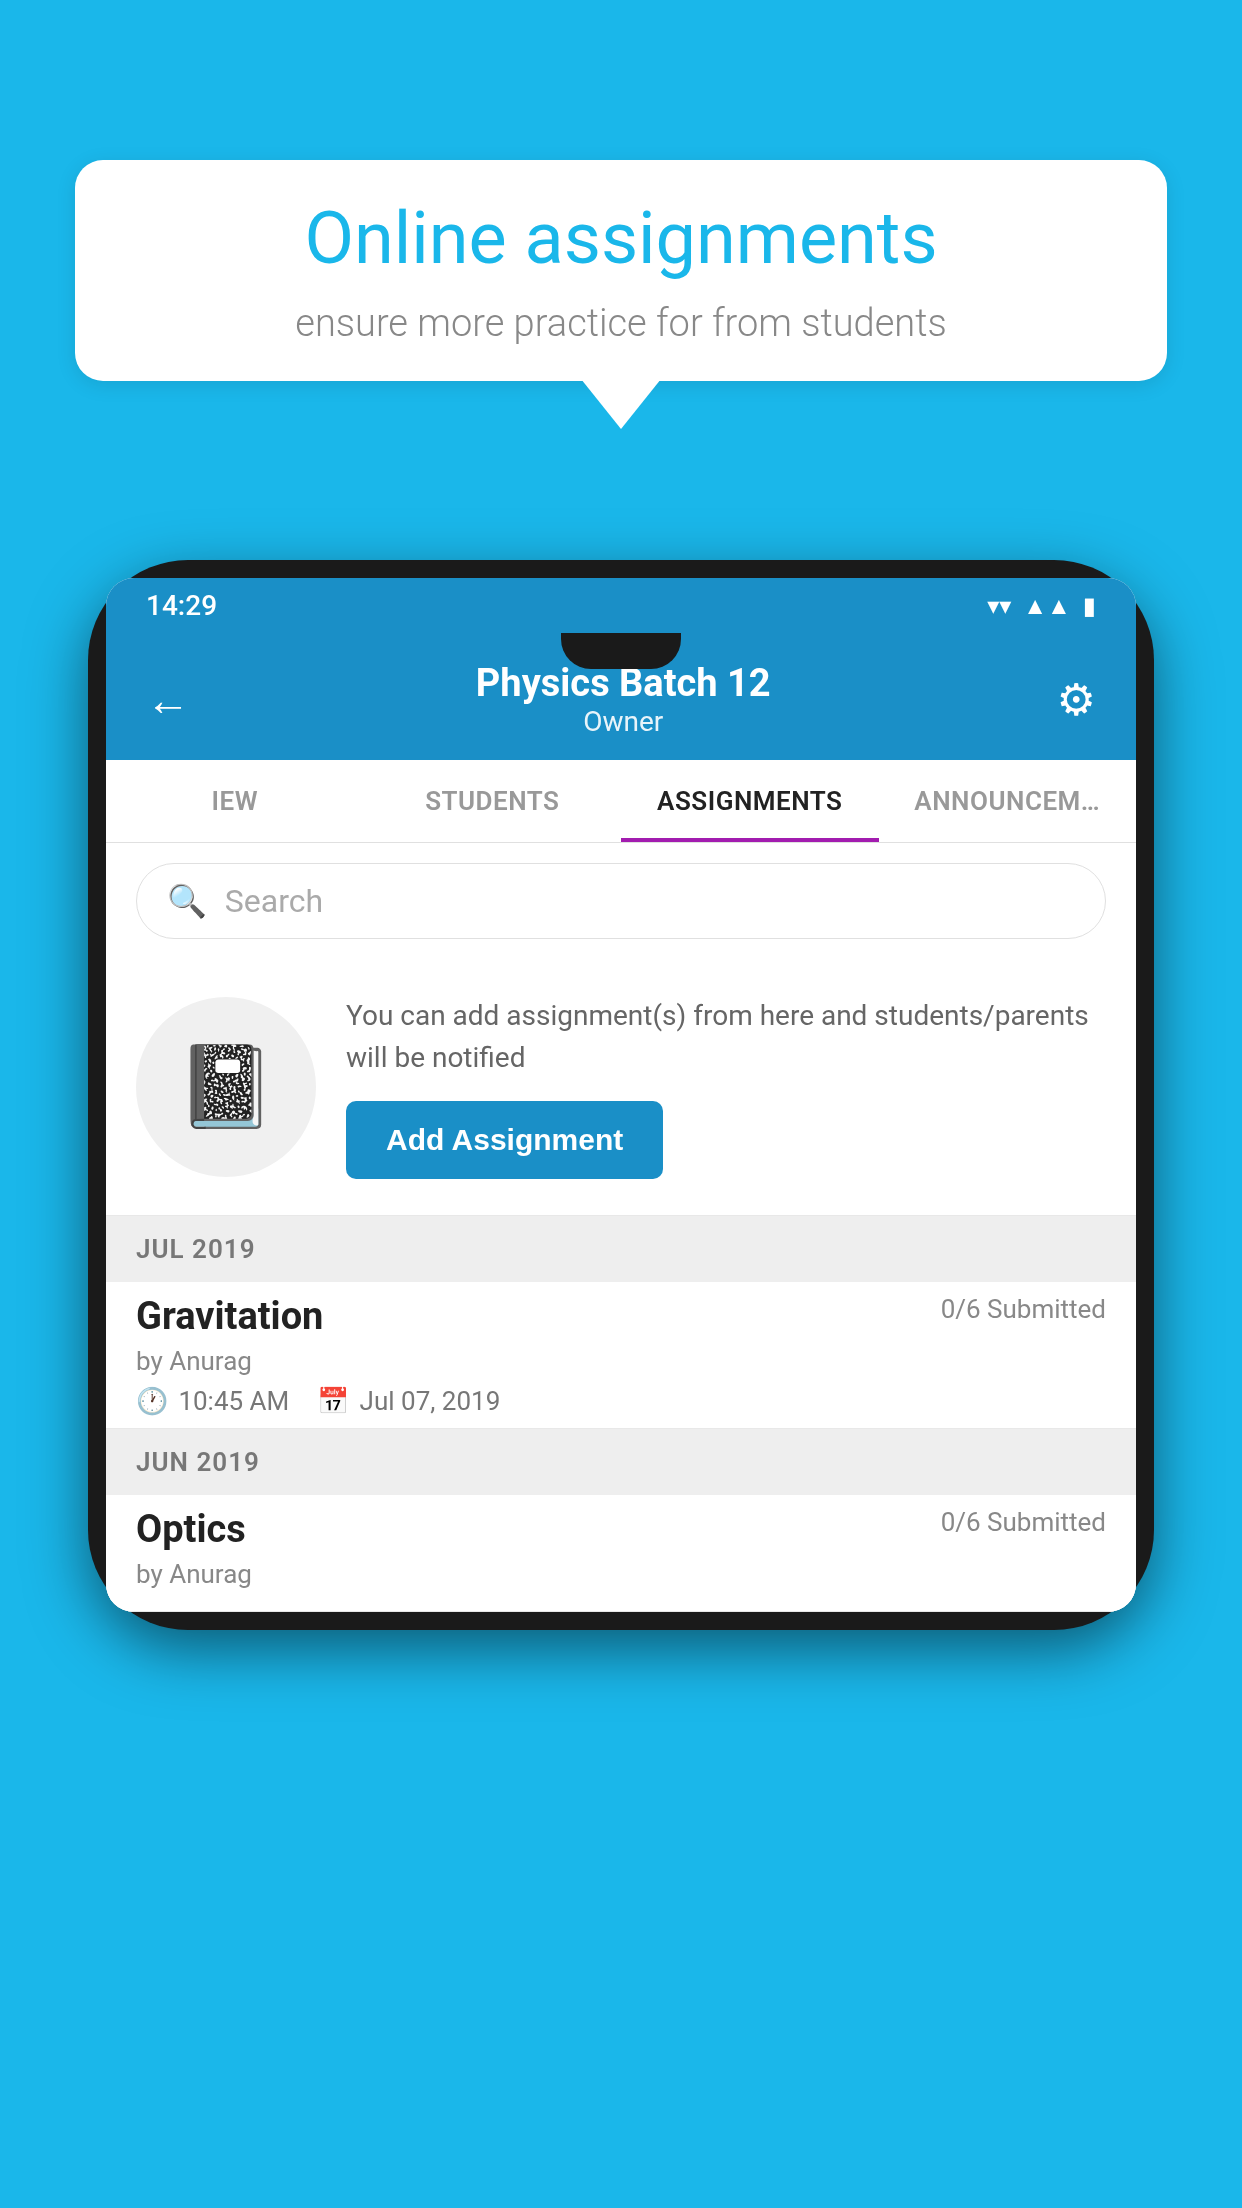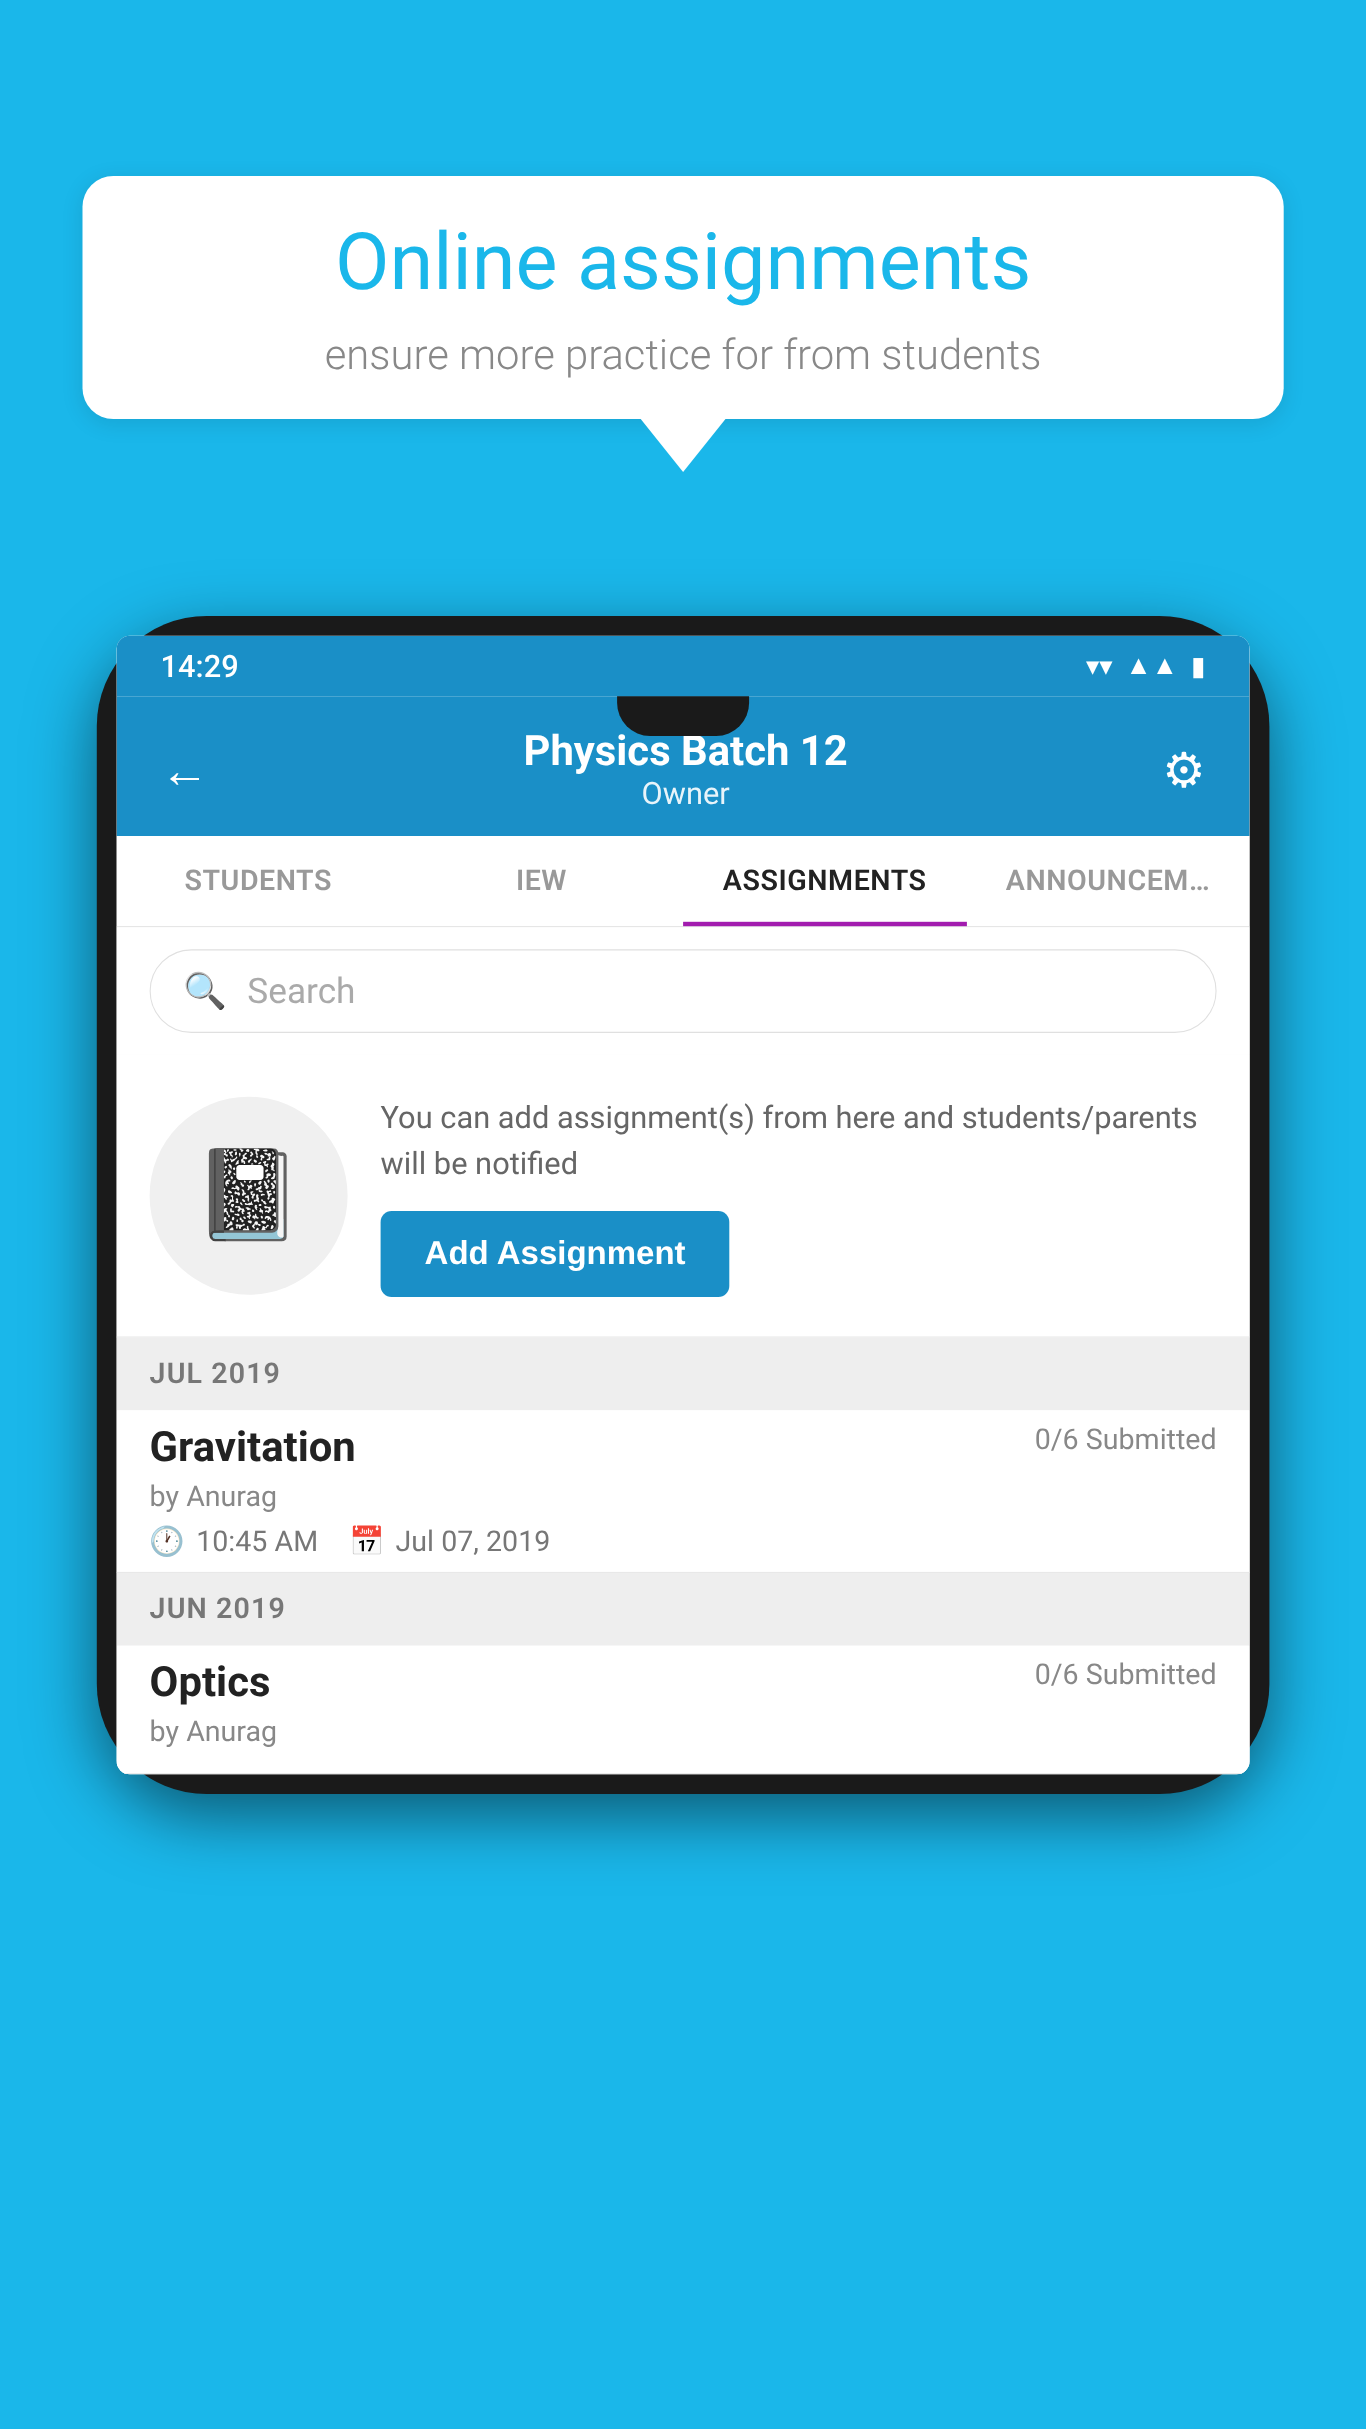--- a/index.html
+++ b/index.html
@@ -67,21 +67,21 @@
     .phone-outer {
       background: #1a1a1a;
       border-radius: 100px;
       padding: 18px;
       box-shadow: 0 20px 60px rgba(0,0,0,0.5);
       position: relative;
     }
 
     .phone-screen {
       background: white;
-      border-radius: 12px;
+      border-radius: 28px;
       overflow: hidden;
       position: relative;
     }
 
     
     .status-bar {
       background: #1a8fc7;
       height: 55px;
       display: flex;
       align-items: center;
@@ -348,24 +348,24 @@
         <span class="back-btn">←</span>
         <div class="header-center">
           <div class="header-title">Physics Batch 12</div>
           <div class="header-subtitle">Owner</div>
         </div>
         <span class="settings-btn">⚙</span>
       </div>
 
       <div class="tabs">
         <div class="tab">
+          <span>IEW</span>
+        </div>
+        <div class="tab">
           <span>STUDENTS</span>
-        </div>
-        <div class="tab">
-          <span>IEW</span>
         </div>
         <div class="tab active">
           <span>ASSIGNMENTS</span>
         </div>
         <div class="tab">
           <span>ANNOUNCEM…</span>
         </div>
       </div>
 
       <div class="content-area">

